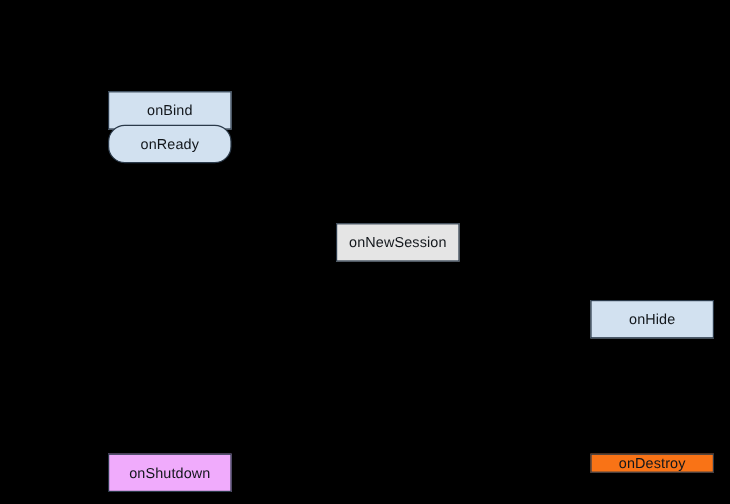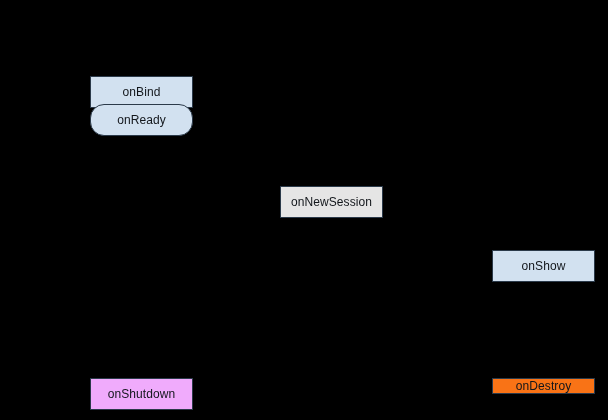--- a/index.html
+++ b/index.html
@@ -40,21 +40,21 @@
 <div class="node" style="left: 90px; top: 76px; width: 103px; height: 32px; background: rgb(210, 225, 240); border-color: rgb(43, 58, 74); color: rgb(18, 22, 27);">
       <span>onBind</span>
     </div>
     <div class="node" style="left: 90px; top: 104px; width: 103px; height: 32px; background: rgb(210, 225, 240); border-color: rgb(43, 58, 74); color: rgb(18, 22, 27); border-radius: 14px;">
       <span>onReady</span>
     </div>
     <div class="node" style="left: 280px; top: 162px; width: 103px; height: 32px; background: #e5e5e5; border-color: rgb(43, 58, 74); color: rgb(18, 22, 27); margin-top: 24px;">
       <span>onNewSession</span>
     </div>
     <div class="node" style="left: 492px; top: 250px; width: 103px; height: 32px; background: rgb(210, 225, 240); border-color: rgb(43, 58, 74); color: rgb(18, 22, 27);">
-      <span>onShow</span>
+      <span>onHide</span>
     </div>
     <div class="node" style="left: 90px; top: 378px; width: 103px; height: 32px; background: #f0abfc; border-color: rgb(43, 58, 74); color: rgb(18, 22, 27);">
       <span>onShutdown</span>
     </div>
     <div class="node" style="left: 492px; top: 378px; width: 103px; height: 16px; background: #f97316; border-color: rgb(43, 58, 74); color: rgb(18, 22, 27);">
       <span>onDestroy</span>
     </div>
   </div>
 
 </body></html>

